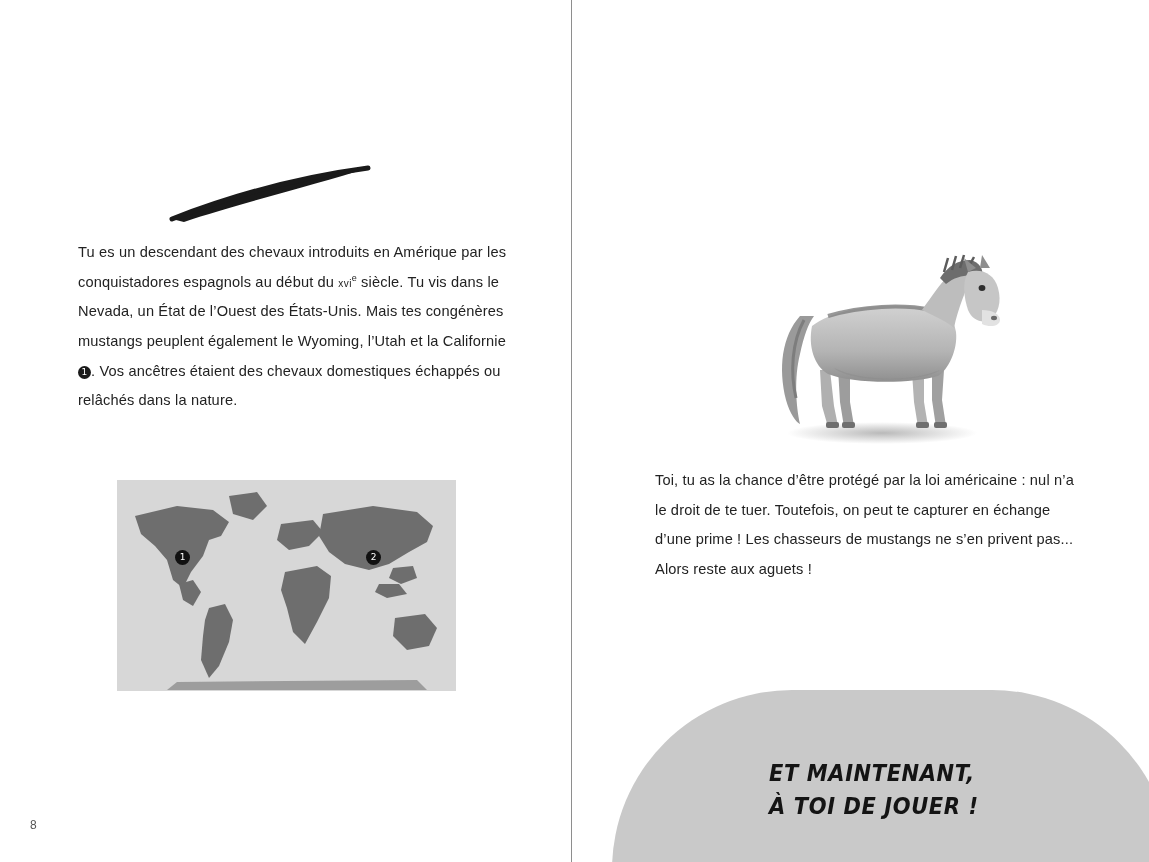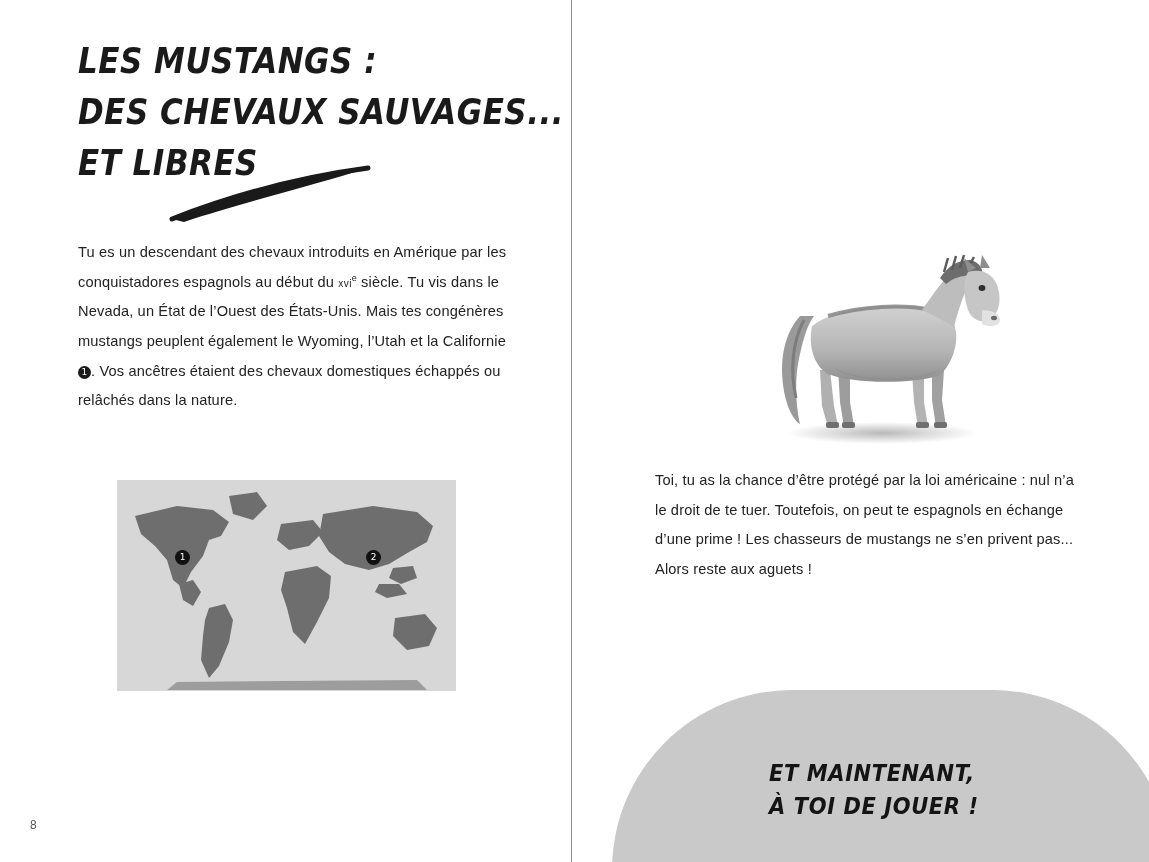--- a/index.html
+++ b/index.html
@@ -195,25 +195,20 @@
     transform-origin: left top;
   }
 </style>
 </head>
 <body>
 
 <div class="spread">
 
   <div class="left-page">
 
-    <div class="title-block">
-      <div class="title-line">Les mustangs :</div>
-      <div class="title-line">des chevaux sauvages...</div>
-      <div class="title-line">et libres</div>
-    </div>
 
     <div class="swoosh">
       <svg width="210" height="62" viewBox="0 0 210 62">
         <path d="M4 57 C 40 44, 100 20, 200 6 C 150 22, 70 42, 16 60 Z" fill="#1a1a1a"></path>
         <path d="M4 57 C 45 41, 110 18, 200 6" stroke="#1a1a1a" stroke-width="5" fill="none" stroke-linecap="round"></path>
       </svg>
     </div>
 
     <div class="body-text">
       <span>Tu es un descendant des chevaux introduits en Amérique par les conquistadores espagnols au début du </span><span class="sc">xvi</span><sup>e</sup><span> siècle. Tu vis dans le Nevada, un État de l’Ouest des États-Unis. Mais tes congénères mustangs peuplent également le Wyoming, l’Utah et la Californie </span><span class="marker">1</span><span>. Vos ancêtres étaient des chevaux domestiques échappés ou relâchés dans la nature.</span>
@@ -301,21 +296,21 @@
 
         <path d="M92 118 C 120 132, 170 132, 198 120 C 182 132, 112 134, 92 118 Z" fill="#8b8b8b" opacity="0.5"></path>
 
         <rect x="84" y="172" width="13" height="6" rx="2" fill="#6f6f6f"></rect>
         <rect x="100" y="172" width="13" height="6" rx="2" fill="#6f6f6f"></rect>
         <rect x="174" y="172" width="13" height="6" rx="2" fill="#6f6f6f"></rect>
         <rect x="192" y="172" width="13" height="6" rx="2" fill="#6f6f6f"></rect>
       </svg>
     </div>
 
-    <div class="r-text-2">Toi, tu as la chance d’être protégé par la loi américaine : nul n’a le droit de te tuer. Toutefois, on peut te espagnols en échange d’une prime ! Les chasseurs de mustangs ne s’en privent pas... Alors reste aux aguets !</div>
+    <div class="r-text-2">Toi, tu as la chance d’être protégé par la loi américaine : nul n’a le droit de te tuer. Toutefois, on peut te capturer en échange d’une prime ! Les chasseurs de mustangs ne s’en privent pas... Alors reste aux aguets !</div>
 
     <div class="hill"></div>
 
     <div class="cta">
       <div>Et maintenant,</div>
       <div>à toi de jouer !</div>
     </div>
   </div>
 
 </div>

